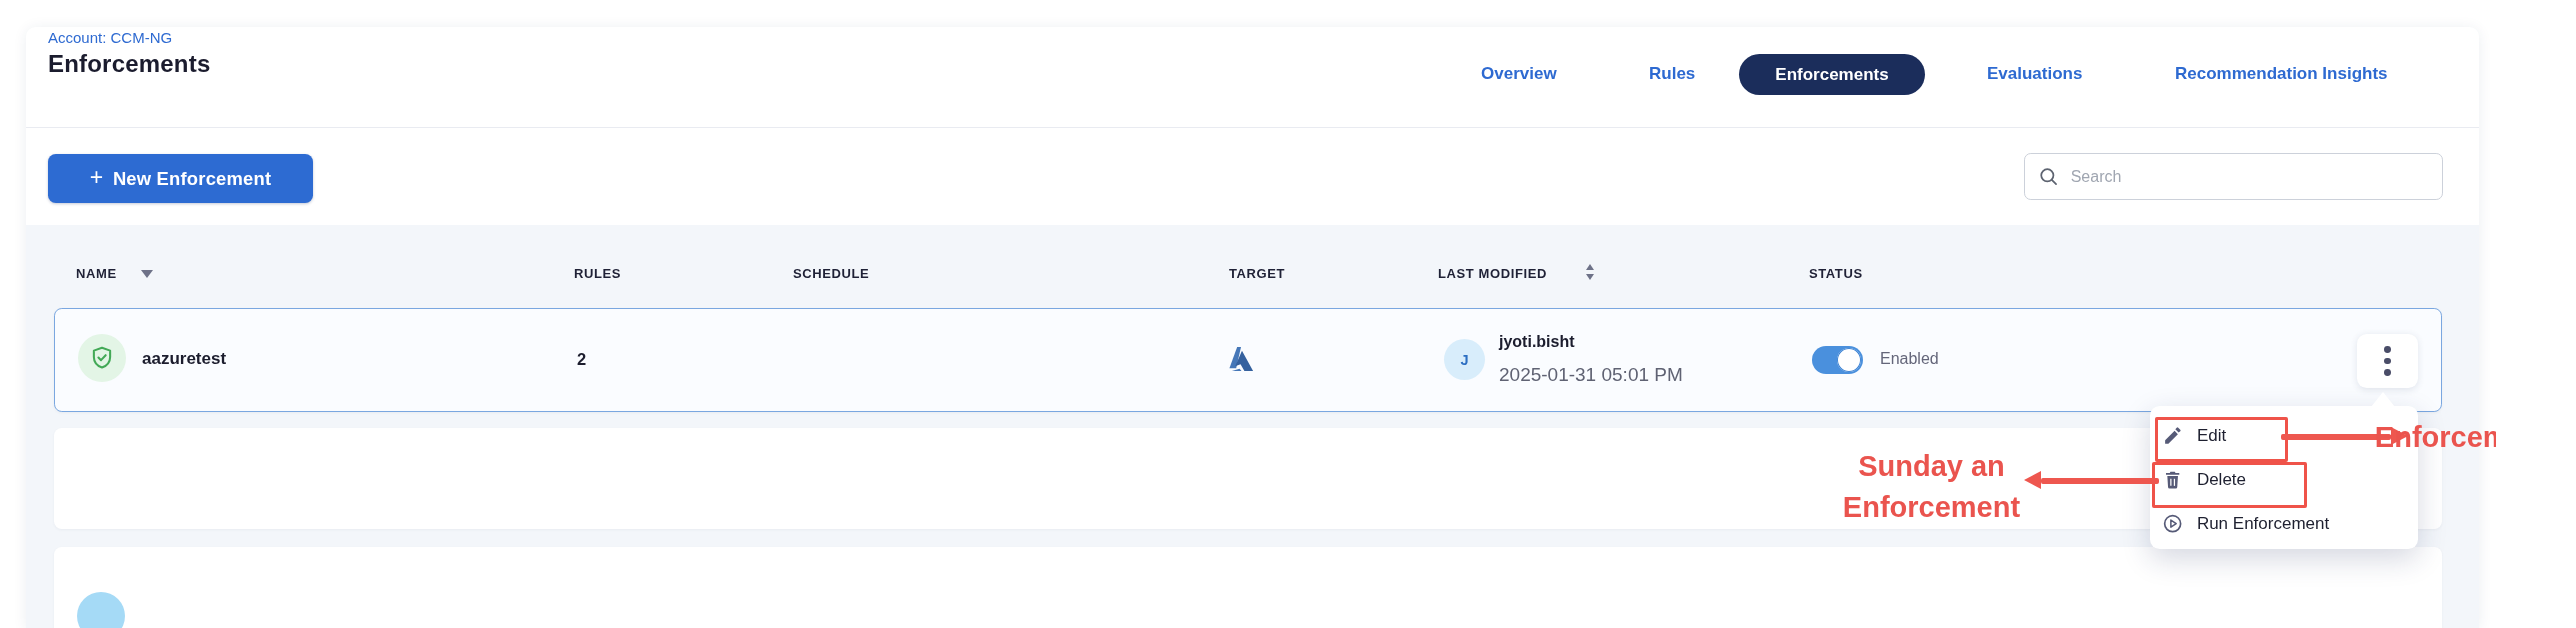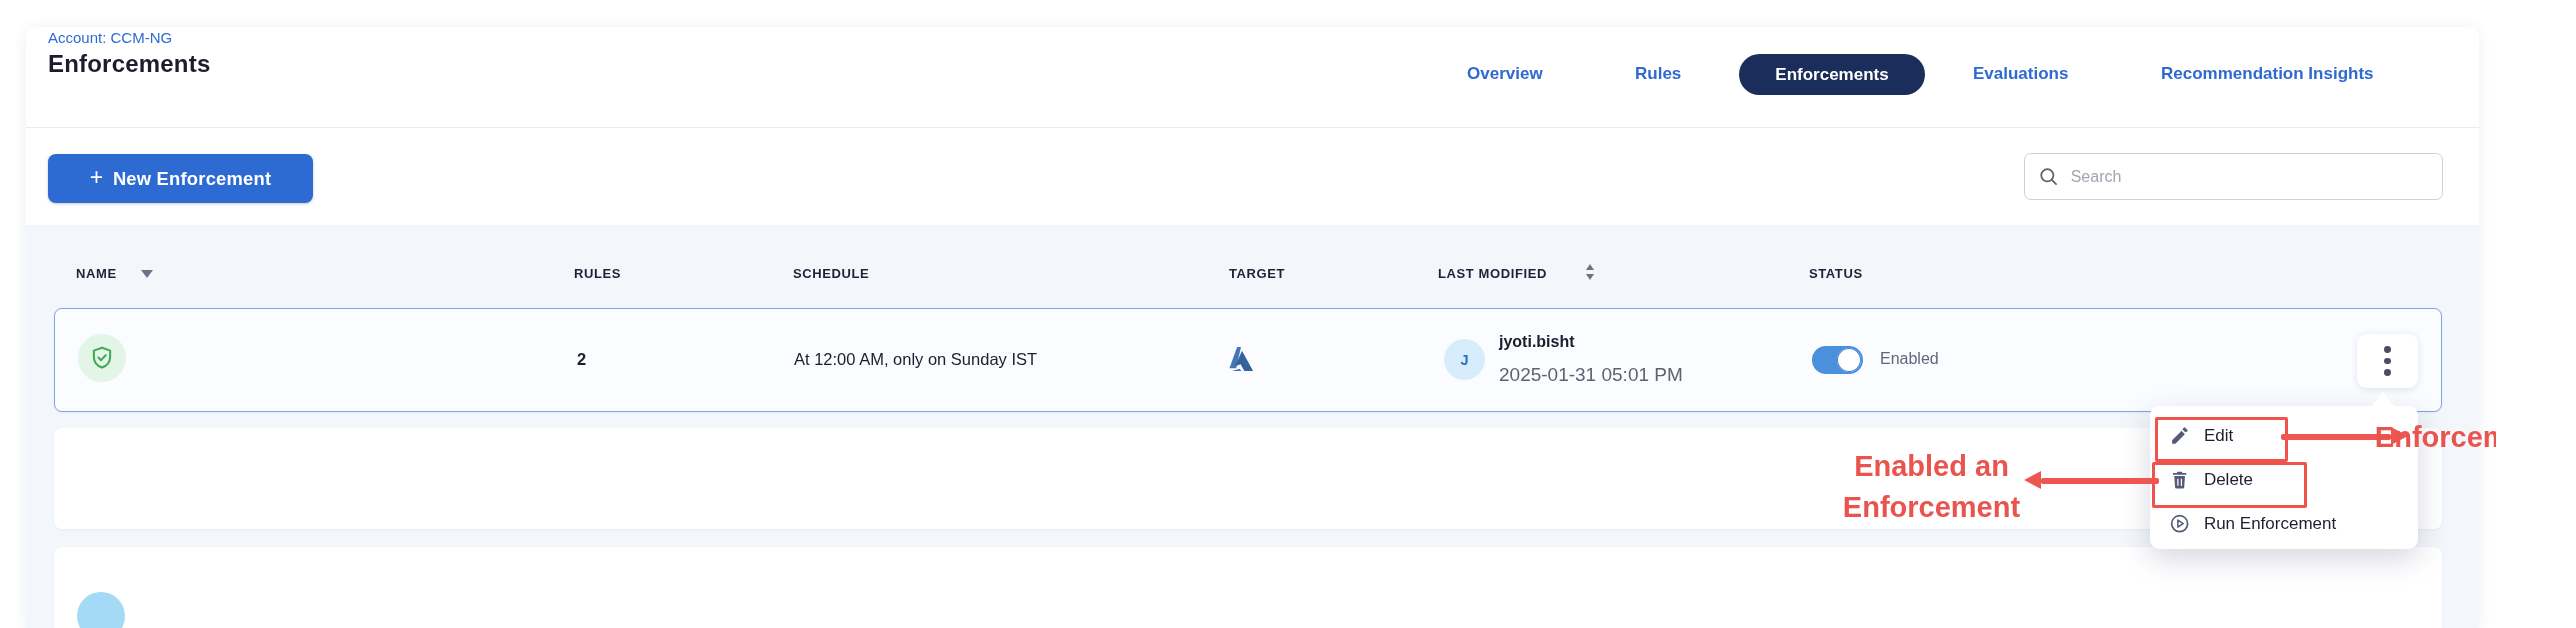--- a/index.html
+++ b/index.html
@@ -7,21 +7,21 @@
        font-family:"Liberation Sans",sans-serif;background:#ffffff;}
   .abs{position:absolute;}
 
   
   .card{left:26px;top:27px;width:2453px;height:601px;background:#ffffff;
         border-radius:9.7px 9.7px 0 0;box-shadow:0 1.9px 13.6px rgba(30,45,90,.08);}
 
   .account-link{left:48px;top:29px;font-size:15px;color:#2e6ad1;cursor:pointer;}
   .page-title{left:48px;top:50px;font-size:24px;font-weight:700;color:#1b1c2e;letter-spacing:0.2px;}
 
-  .tab{top:64px;font-size:17px;font-weight:600;color:#2e6ad1;cursor:pointer;white-space:nowrap;}
+  .tab{top:64px;font-size:17px;font-weight:600;color:#2e6ad1;cursor:pointer;white-space:nowrap;margin-left:14px;}
   .tab-pill{left:1739px;top:54px;width:186px;height:41px;background:#1b2d5b;border-radius:20.4px;
             display:flex;align-items:center;justify-content:center;color:#ffffff;
             font-size:17px;font-weight:600;cursor:pointer;}
 
   .header-divider{left:26px;top:127px;width:2453px;height:1px;background:#e9ebf1;}
 
   .new-btn{left:48px;top:154px;width:265px;height:49px;background:#2d6bd2;border:none;
            border-radius:7.8px;display:flex;align-items:center;justify-content:center;gap:9.7px;
            color:#ffffff;cursor:pointer;box-shadow:0 1px 2.9px rgba(20,40,90,.25);}
   .new-btn .plus{font-size:23px;font-weight:400;line-height:1;margin-top:-1.9px;}
@@ -79,21 +79,21 @@
   .kebab{left:2302px;top:25px;width:61px;height:54px;background:#ffffff;border-radius:9.7px;
          box-shadow:0 1.9px 7.8px rgba(40,55,100,.12);display:flex;flex-direction:column;
          align-items:center;justify-content:center;gap:4.8px;cursor:pointer;}
   .dot{width:6.8px;height:6.8px;border-radius:50%;background:#4a4d68;}
 
   
   .menu{left:2150px;top:406px;width:268px;height:143px;background:#ffffff;border-radius:9.7px;
         box-shadow:0 9.7px 29px rgba(30,40,90,.18);z-index:20;padding-top:7.8px;box-sizing:border-box;}
   .menu-caret{left:2371px;top:392px;width:0;height:0;border-left:12.6px solid transparent;
               border-right:12.6px solid transparent;border-bottom:15.5px solid #ffffff;z-index:21;}
-  .menu-item{height:44px;display:flex;align-items:center;gap:13.6px;padding-left:19px;cursor:pointer;}
+  .menu-item{height:44px;display:flex;align-items:center;gap:13.6px;padding-left:12px;cursor:pointer;}
   .menu-item .mi-label{font-size:17px;color:#1e2030;font-weight:500;}
 
   
   .ann-box{border:3.9px solid #ef5349;border-radius:1.9px;z-index:30;}
   .ann-box-edit{left:2155px;top:417px;width:127px;height:39px;}
   .ann-box-delete{left:2152px;top:462px;width:149px;height:40px;}
   .arrow-line{background:#ee574f;height:5.8px;z-index:30;border-radius:1.9px;}
   .arrow-head{width:0;height:0;z-index:30;}
   .edit-arrow-line{left:2281px;top:434px;width:110px;}
   .edit-arrow-head{left:2391px;top:427px;border-top:9.7px solid transparent;
@@ -149,22 +149,22 @@
   <div class="abs tri-down-sm" style="left:1586px;top:274px"></div>
   <div class="abs col-h" style="left:1809px">STATUS</div>
 
   <div class="abs row row1">
     <div class="abs status-circle">
       <svg width="26" height="26" viewBox="0 0 24 24">
         <path d="M12 2.5 L19.5 5.2 V11 C19.5 15.8 16.3 19.2 12 20.8 C7.7 19.2 4.5 15.8 4.5 11 V5.2 Z" fill="none" stroke="#43a957" stroke-width="1.9" stroke-linejoin="round"></path>
         <path d="M8.7 11.6 L11.1 14 L15.4 9.4" fill="none" stroke="#43a957" stroke-width="1.9" stroke-linecap="round" stroke-linejoin="round"></path>
       </svg>
     </div>
+    <div class="abs cell-name">aazuretest</div>
     <div class="abs cell-rules">2</div>
-    <div class="abs cell-schedule">At 12:00 AM, only on Sunday IST</div>
     <div class="abs azure-wrap">
       <svg width="31" height="29" viewBox="0 0 32 30">
         <polygon points="15.5,2 10.5,24 3.5,24 11.5,2" fill="#4577b8"></polygon>
         <polygon points="16.5,6 9.5,22 15,20 19,27 28,27" fill="#35619e"></polygon>
         <polygon points="6,27 14,24.5 16,27" fill="#4577b8"></polygon>
       </svg>
     </div>
     <div class="abs avatar">J</div>
     <div class="abs mod-block">
       <div class="mod-by">jyoti.bisht</div>
@@ -221,18 +221,18 @@
 
   <div class="abs arrow-line edit-arrow-line"></div>
   <div class="abs arrow-head edit-arrow-head"></div>
   <div class="abs arrow-line delete-arrow-line"></div>
   <div class="abs arrow-head delete-arrow-head"></div>
 
   <div class="abs ann-text ann-text-edit">
     <div>Enforcement</div>
   </div>
   <div class="abs ann-text ann-text-delete">
-    <div>Enabled an</div>
+    <div>Sunday an</div>
     <div>Enforcement</div>
   </div>
 
 </div>
 
 
 </body></html>

